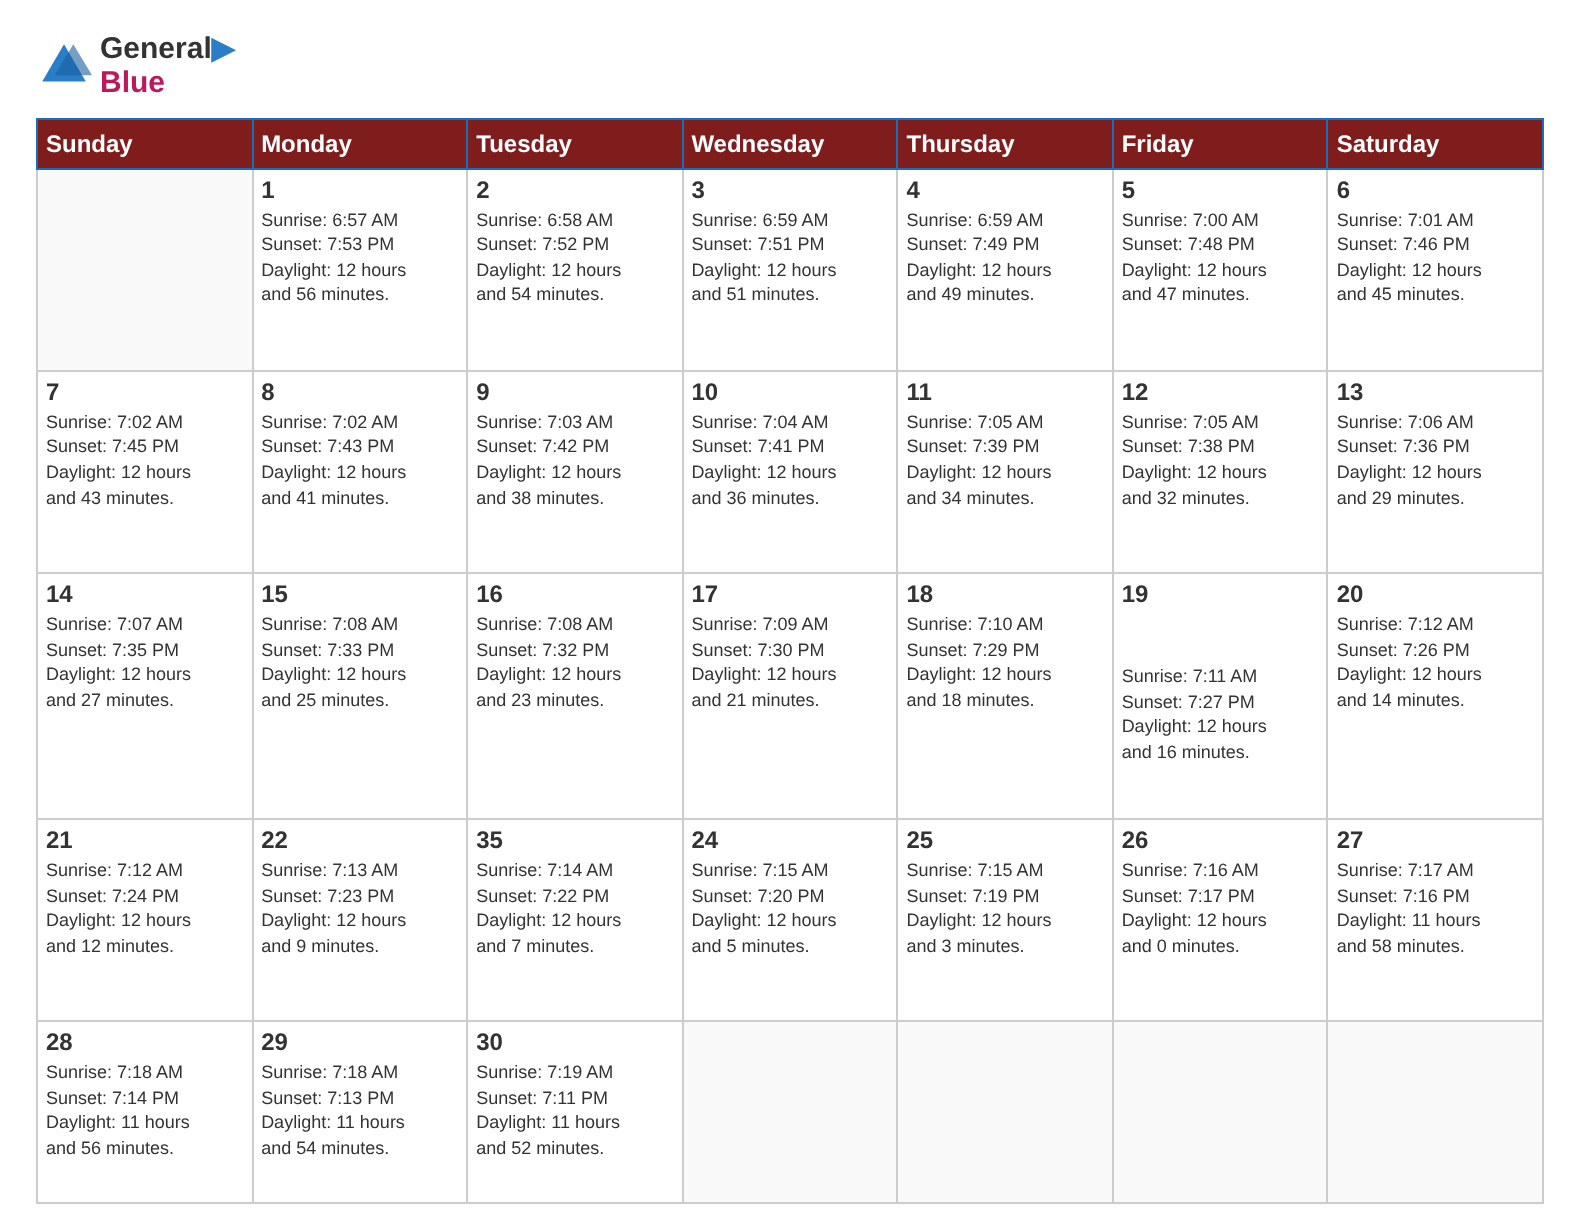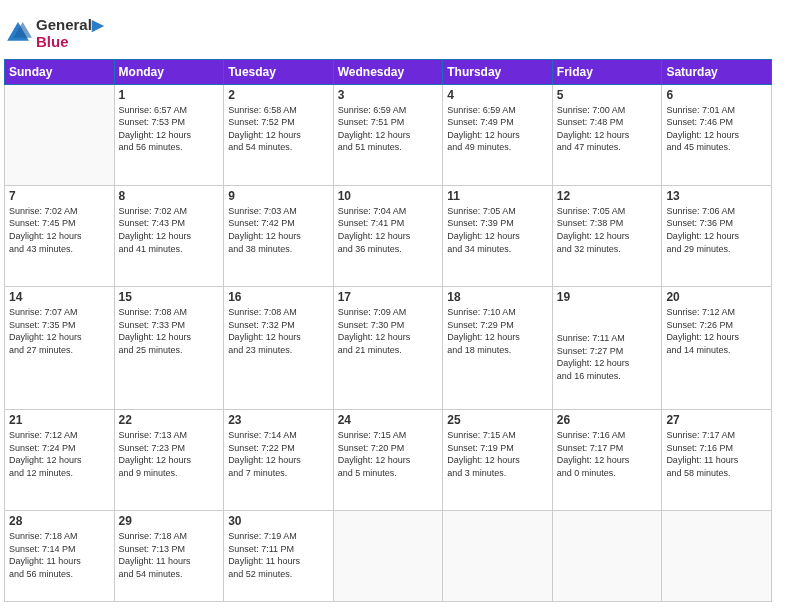--- a/index.html
+++ b/index.html
@@ -6,21 +6,21 @@
     body {
       width: 792px;
       height: 612px;
       font-family: Arial, sans-serif;
       background: #fff;
       overflow: hidden;
     }
     .page {
       width: 792px;
       height: 612px;
-      padding: 16px 20px 10px 4px;
+      padding: 16px 20px 10px 18px;
       display: flex;
       flex-direction: column;
     }
     .header-row {
       display: flex;
       align-items: flex-start;
       justify-content: space-between;
       margin-bottom: 8px;
     }
     .logo {
@@ -45,21 +45,21 @@
       color: #555;
     }
     .calendar {
       flex: 1;
       border: 1px solid #ccc;
       border-collapse: collapse;
       width: 100%;
       table-layout: fixed;
     }
     .calendar th {
-      background: #6d28d9;
+      background: #7f1d1d;
       color: #fff;
       font-size: 12px;
       font-weight: bold;
       padding: 5px 4px;
       border: 1px solid #1a6eb8;
       text-align: left;
     }
     .calendar td {
       border: 1px solid #ccc;
       vertical-align: top;
@@ -273,21 +273,21 @@
 and 12 minutes.</div>
           </td>
           <td>
             <span class="day-num">22</span>
             <div class="day-info" style="white-space: pre-line;">Sunrise: 7:13 AM
 Sunset: 7:23 PM
 Daylight: 12 hours
 and 9 minutes.</div>
           </td>
           <td>
-            <span class="day-num">23</span>
+            <span class="day-num">35</span>
             <div class="day-info" style="white-space: pre-line;">Sunrise: 7:14 AM
 Sunset: 7:22 PM
 Daylight: 12 hours
 and 7 minutes.</div>
           </td>
           <td>
             <span class="day-num">24</span>
             <div class="day-info" style="white-space: pre-line;">Sunrise: 7:15 AM
 Sunset: 7:20 PM
 Daylight: 12 hours

